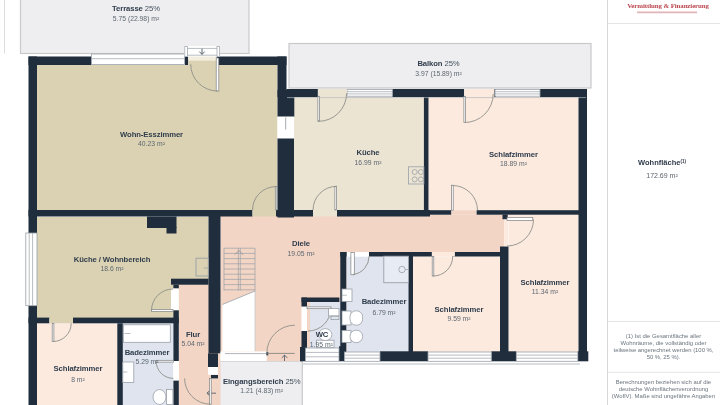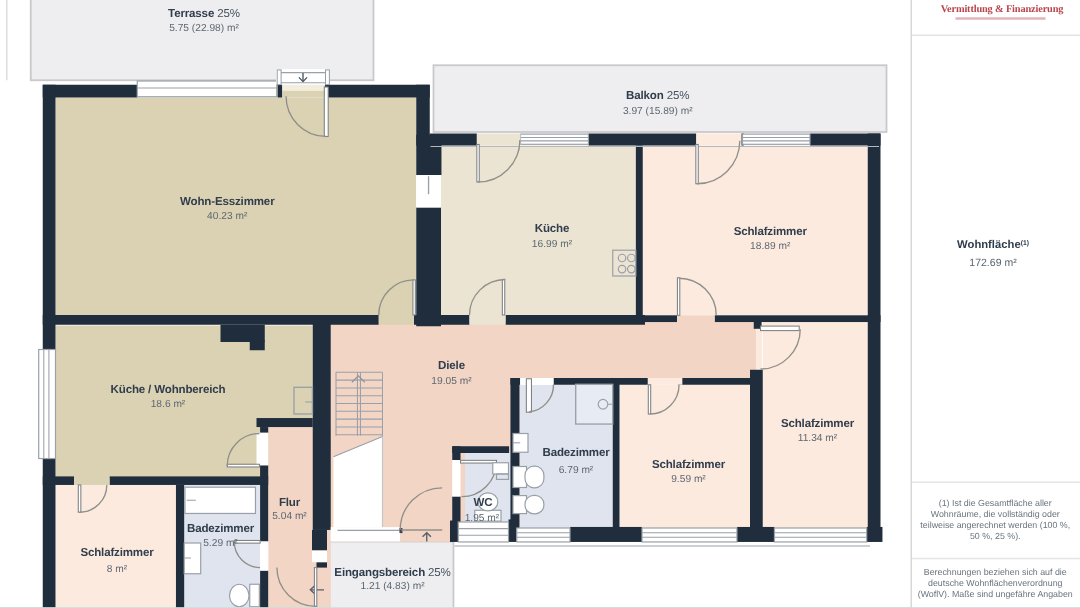--- a/index.html
+++ b/index.html
@@ -1,16 +1,16 @@
 <!DOCTYPE html>
 <html><head>
 <meta charset="utf-8">
 <style>
   html,body{margin:0;padding:0;background:#fff;}
-  #stage{position:relative;width:720px;height:405px;overflow:hidden;background:#0f766e;
+  #stage{position:relative;width:720px;height:405px;overflow:hidden;background:#fde047;
     font-family:"Liberation Sans",sans-serif;}
   svg{position:absolute;left:0;top:0;}
 </style>
 </head>
 <body>
 <div id="stage">
 <svg width="720" height="405" viewBox="0 0 720 405">
 <defs>
 <style>
   .lbl{font-family:"Liberation Sans",sans-serif;font-weight:bold;font-size:7.7px;fill:#303d4c;letter-spacing:-0.1px;}

